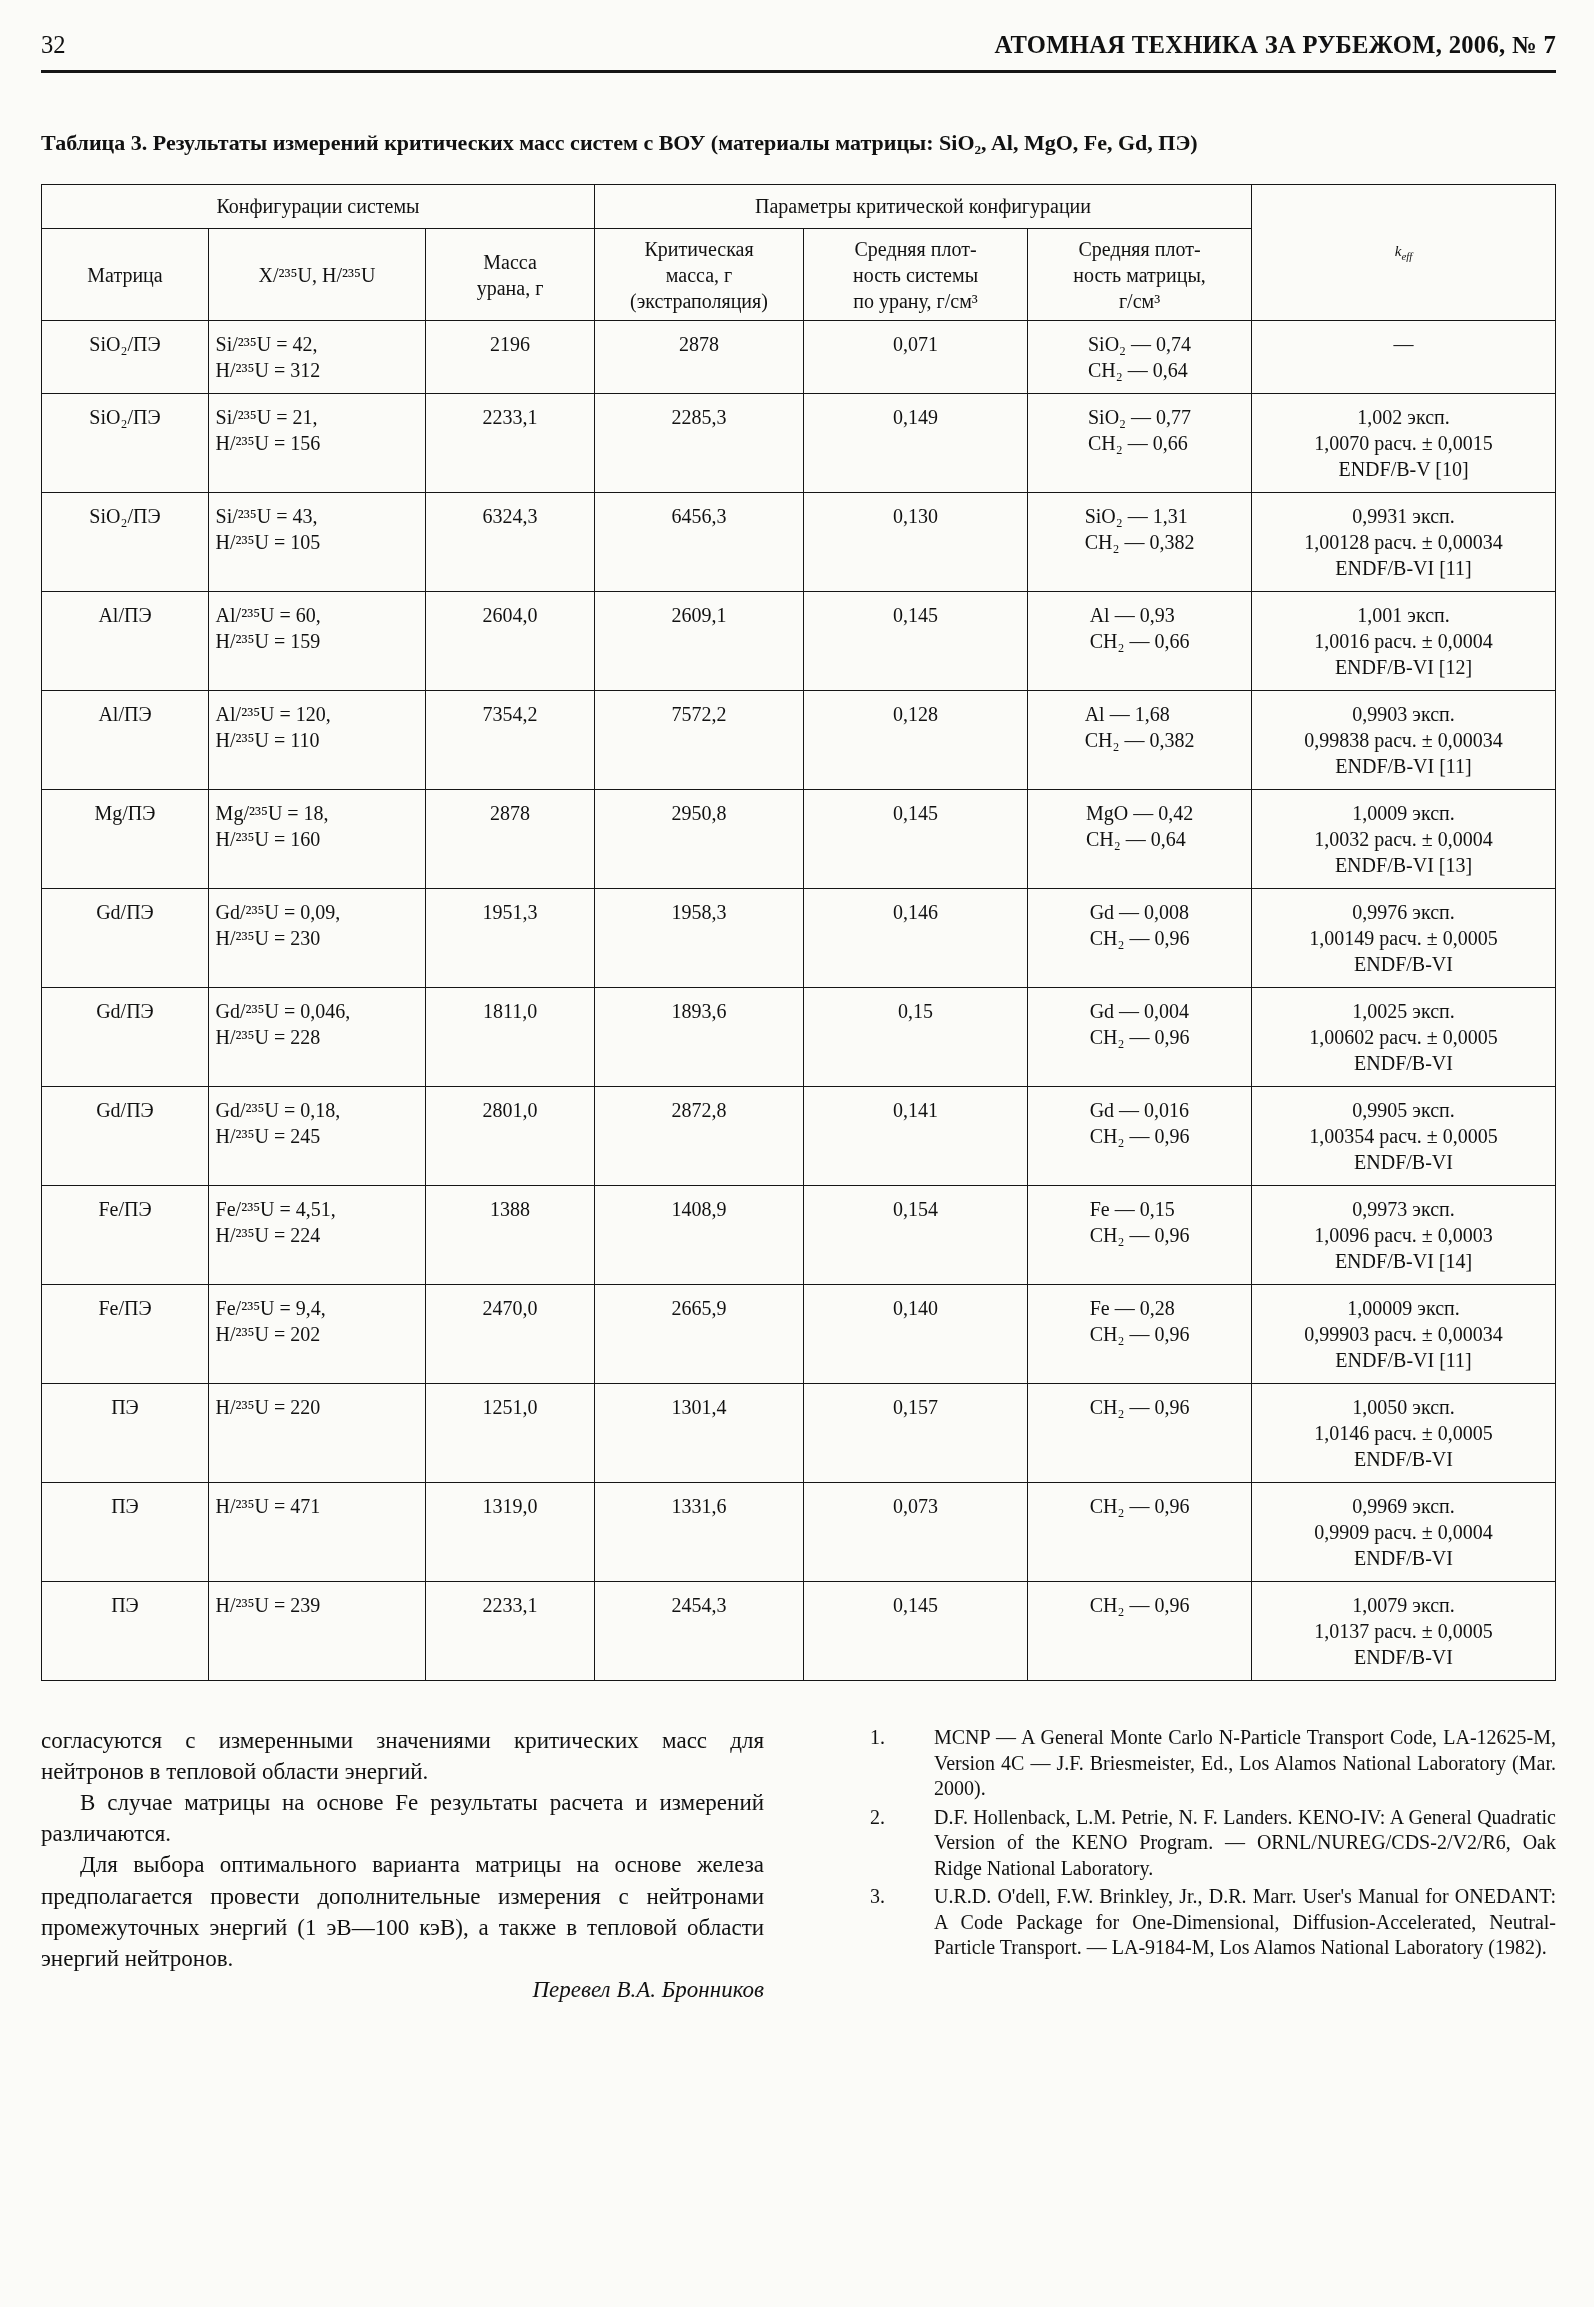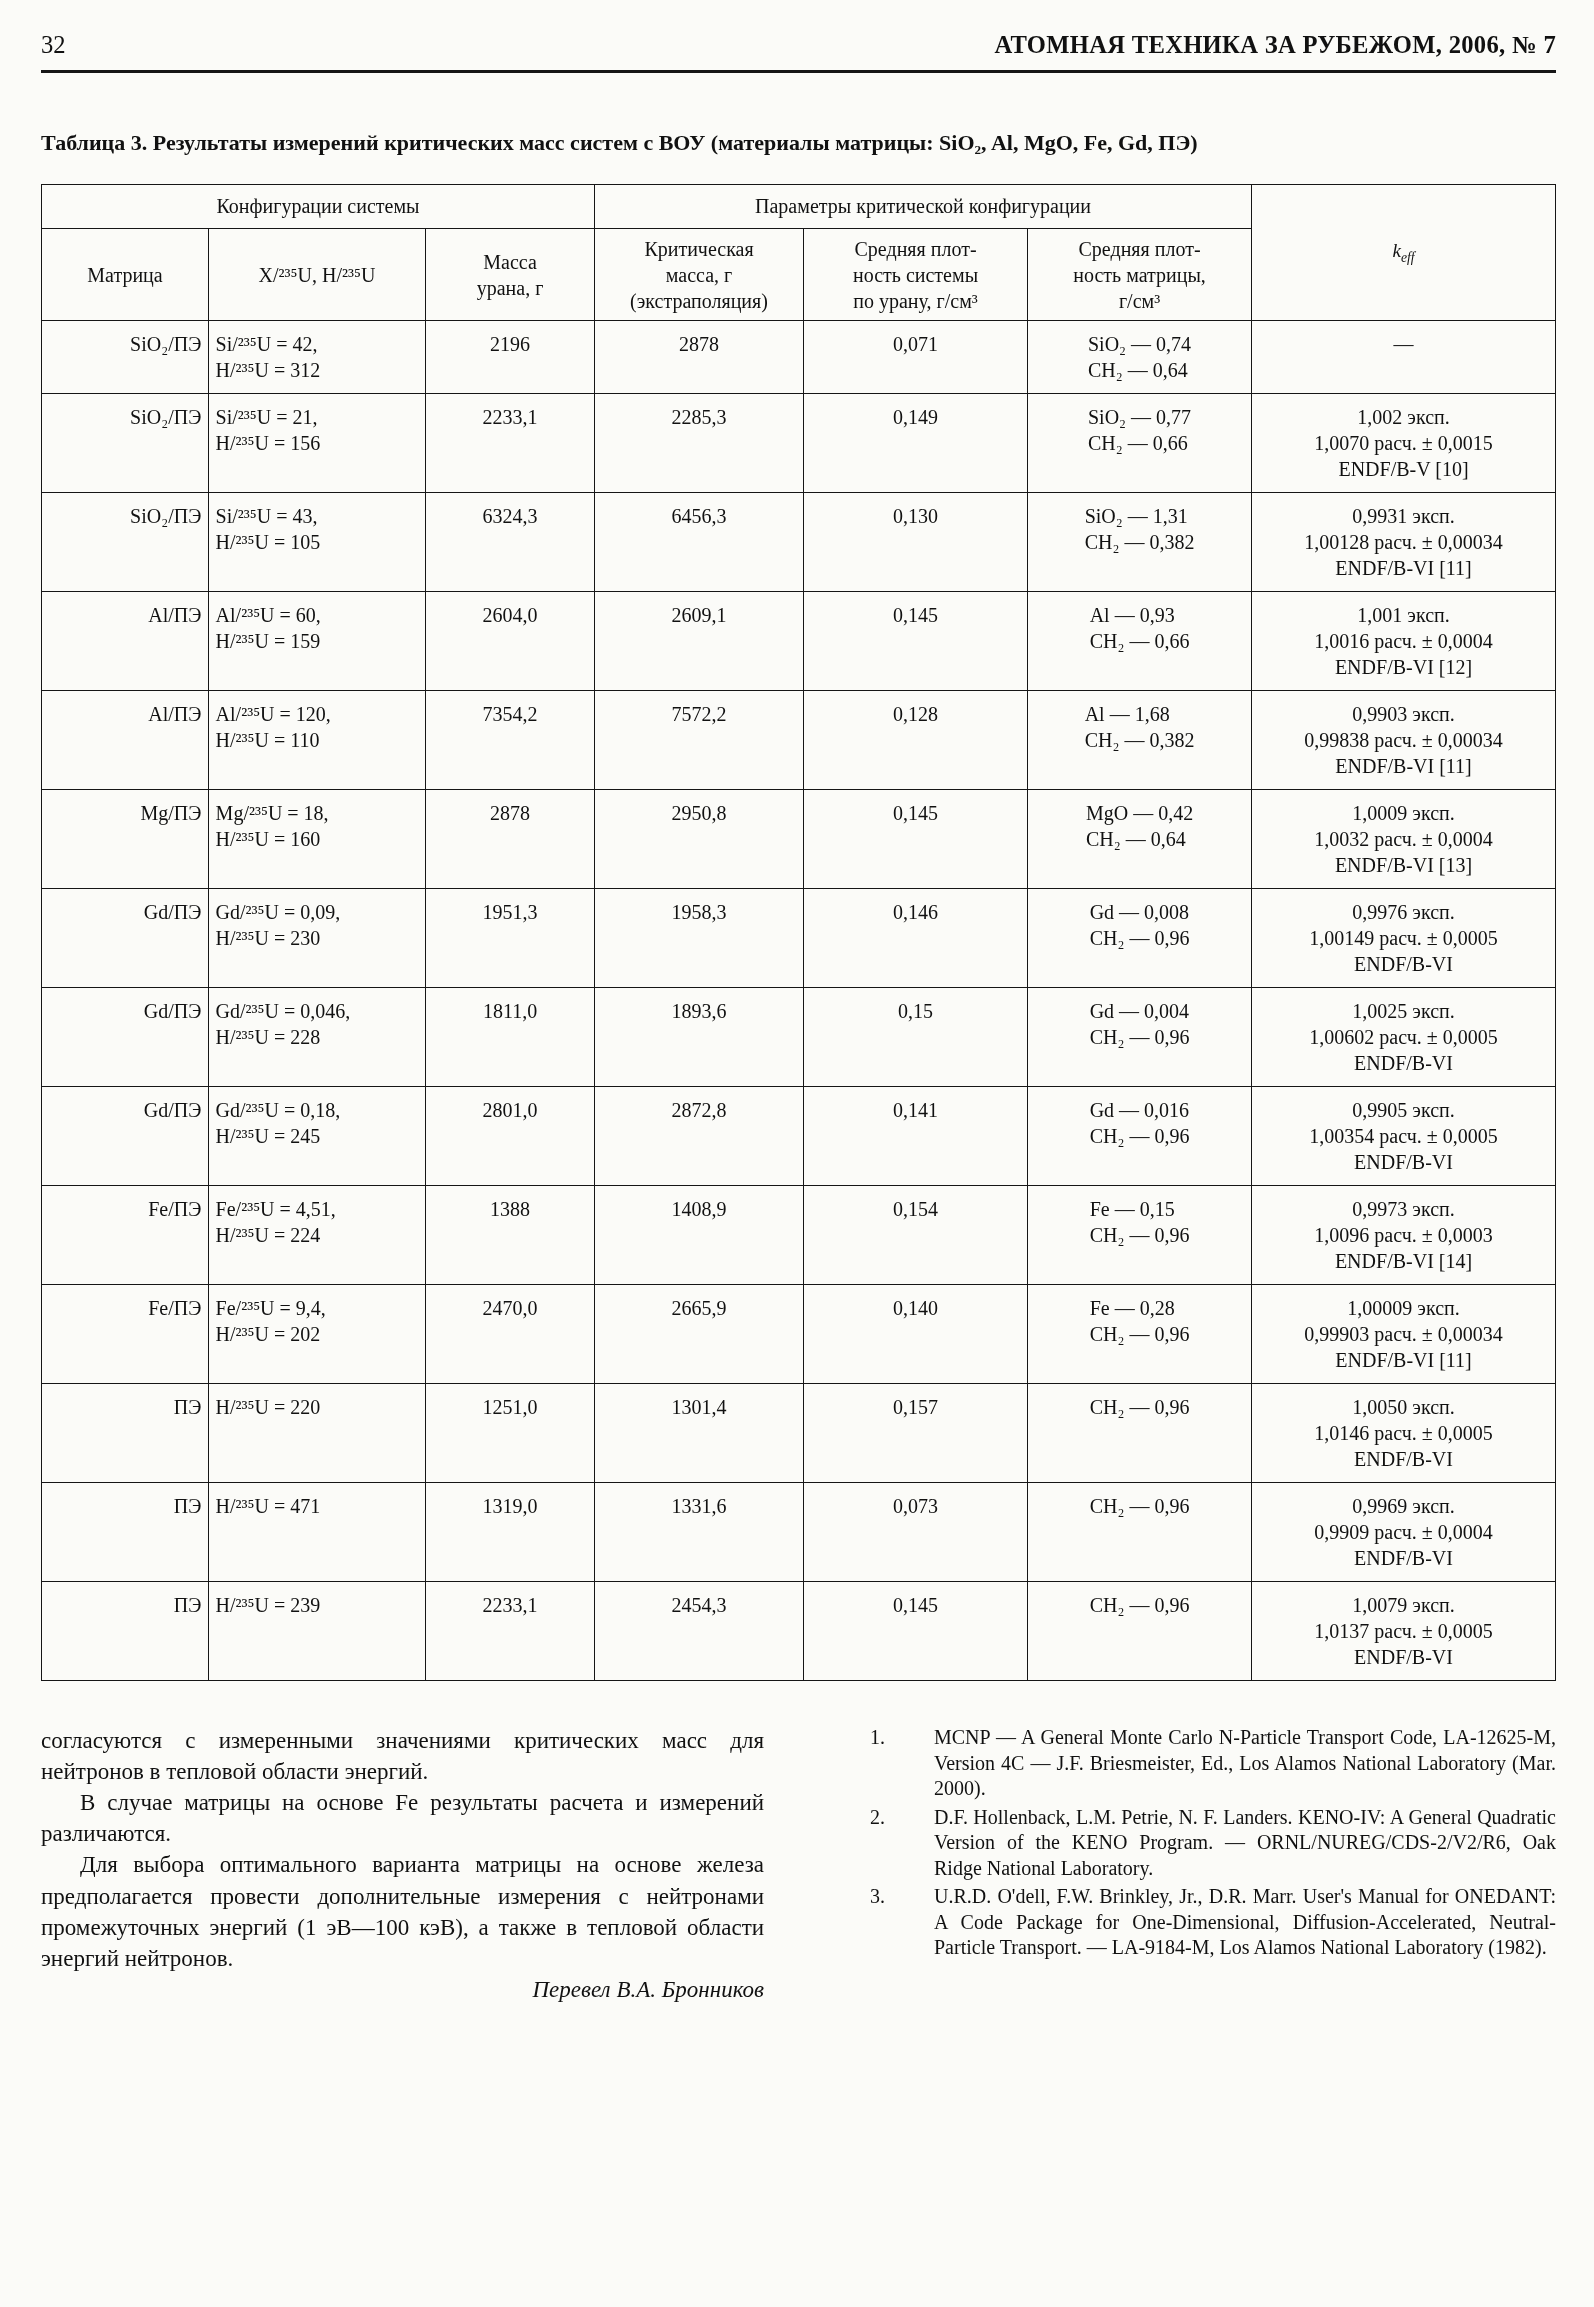--- a/index.html
+++ b/index.html
@@ -45,29 +45,29 @@
     font-weight: 400;
     padding: 8px 6.6px;
   }
   table.results thead th {
     text-align: center;
     vertical-align: middle;
     white-space: pre-line;
     padding: 6.6px 5.3px;
   }
   table.results .group-row th { padding: 8.6px 5.3px; }
-  th.keff { font-size: 19px; }
+  th.keff { font-size: 15px; }
   .keff-sub { font-style: italic; font-size: 0.72em; }
   table.results tbody td {
     vertical-align: top;
     white-space: pre-line;
     padding-top: 10px;
     padding-bottom: 10px;
   }
-  td.c0 { text-align: right; padding-left: 12px; }
+  td.c0 { text-align: center; padding-left: 12px; }
   td.c1 { text-align: left; padding-left: 9.3px; }
   td.c2, td.c3, td.c4, td.c6 { text-align: center; }
   td.c5 { text-align: center; }
   td.c5 .lines { display: inline-block; text-align: left; white-space: pre-line; }
 
   
   .columns { display: flex; gap: 69px; margin-top: 44px; }
   .col-left {
     width: 723px;
     flex: 0 0 auto;

